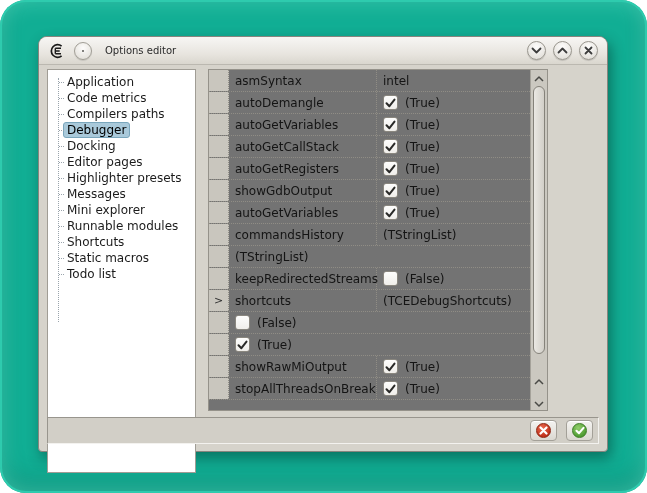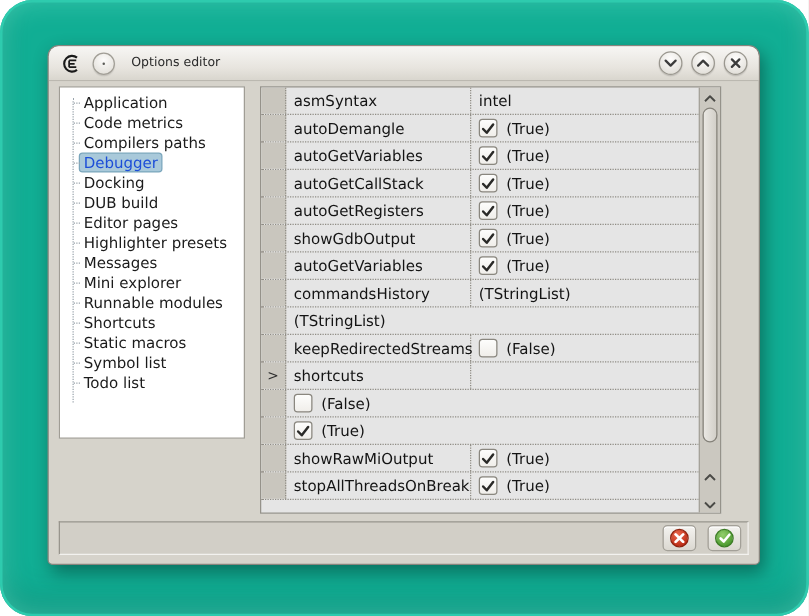--- a/index.html
+++ b/index.html
@@ -40,42 +40,42 @@
   .wtitle { margin-left:13px; font-size:10px; color:#2b2b2b; }
   .tb-buttons { margin-left:auto; margin-right:9px; display:flex; gap:7px; }
   .tb-btn {
     width:19px; height:19px; border-radius:50%;
     background:radial-gradient(circle at 50% 30%, #fefdfc, #dcd9d2);
     border:1px solid #9a978f; box-shadow:0 1px 1px rgba(0,0,0,.15);
     display:flex; align-items:center; justify-content:center; cursor:pointer; padding:0;
   }
   
   .sidebar {
-    position:absolute; left:8px; top:32px; width:149px; height:282px;
+    position:absolute; left:8px; top:32px; width:149px; height:404px;
     background:#ffffff; border:1px solid #a09d95; overflow:hidden;
   }
   .tree { position:relative; padding-top:4px; }
   .tree::before {
     content:""; position:absolute; left:10px; top:8px; height:244px;
     border-left:1px dotted #9aa4ac;
   }
   .titem {
     height:16px; display:flex; align-items:center; position:relative;
     padding-left:18px; font-size:12px; color:#1b1b1b; white-space:nowrap; cursor:default;
   }
   .titem::before {
     content:""; position:absolute; left:11px; top:8px; width:5px;
     border-top:1px dotted #9aa4ac;
   }
   .tlabel { padding:0 3px; border:1px solid transparent; border-radius:3px; margin-left:-3px; }
-  .titem.selected .tlabel { background:#a9c9da; border-color:#7aa6bc; color:#1d4ed8; }
+  .titem.selected .tlabel { background:#a9c9da; border-color:#7aa6bc; color:#000000; }
   
   .grid {
-    position:absolute; left:169px; top:32px; width:369px; height:342px;
-    background:#e5e5e5; border:1px solid #95928a;
+    position:absolute; left:169px; top:32px; width:340px; height:342px;
+    background:#737373; border:1px solid #95928a;
   }
   .gridrows { position:absolute; left:0; top:0; right:17px; bottom:0; overflow:hidden; }
   .grow { height:22px; display:flex; align-items:stretch; border-bottom:1px dotted #908d85; }
   .gutter {
     width:20px; background:#c9c6be; border-right:1px dotted #908d85;
     display:flex; align-items:center; justify-content:center;
     font-size:11px; color:#2f2f2f;
   }
   .pname {
     width:148px; padding-left:6px; border-right:1px dotted #908d85;
@@ -174,45 +174,39 @@
           <div class="titem">
             <span class="tlabel">Compilers paths</span>
           </div>
           <div class="titem selected">
             <span class="tlabel">Debugger</span>
           </div>
           <div class="titem">
             <span class="tlabel">Docking</span>
           </div>
           <div class="titem">
-            <span class="tlabel">DUB build</span>
-          </div>
-          <div class="titem">
             <span class="tlabel">Editor pages</span>
           </div>
           <div class="titem">
             <span class="tlabel">Highlighter presets</span>
           </div>
           <div class="titem">
             <span class="tlabel">Messages</span>
           </div>
           <div class="titem">
             <span class="tlabel">Mini explorer</span>
           </div>
           <div class="titem">
             <span class="tlabel">Runnable modules</span>
           </div>
           <div class="titem">
             <span class="tlabel">Shortcuts</span>
           </div>
           <div class="titem">
             <span class="tlabel">Static macros</span>
-          </div>
-          <div class="titem">
-            <span class="tlabel">Symbol list</span>
           </div>
           <div class="titem">
             <span class="tlabel">Todo list</span>
           </div>
         </div>
     </div>
 
     <div class="grid">
       <div class="gridrows" id="gridrows">
           <div class="grow">
@@ -311,20 +305,23 @@
             <div class="gutter"></div>
             <div class="pname">keepRedirectedStreams</div>
             <div class="pvalue">
               <span class="checkbox"></span>
               <span>(False)</span>
             </div>
           </div>
           <div class="grow">
             <div class="gutter">&gt;</div>
             <div class="pname">shortcuts</div>
+            <div class="pvalue">
+              <span>(TCEDebugShortcuts)</span>
+            </div>
           </div>
           <div class="grow">
             <div class="gutter"></div>
             <div class="pvalue">
               <span class="checkbox"></span>
               <span>(False)</span>
             </div>
           </div>
           <div class="grow">
             <div class="gutter"></div>

